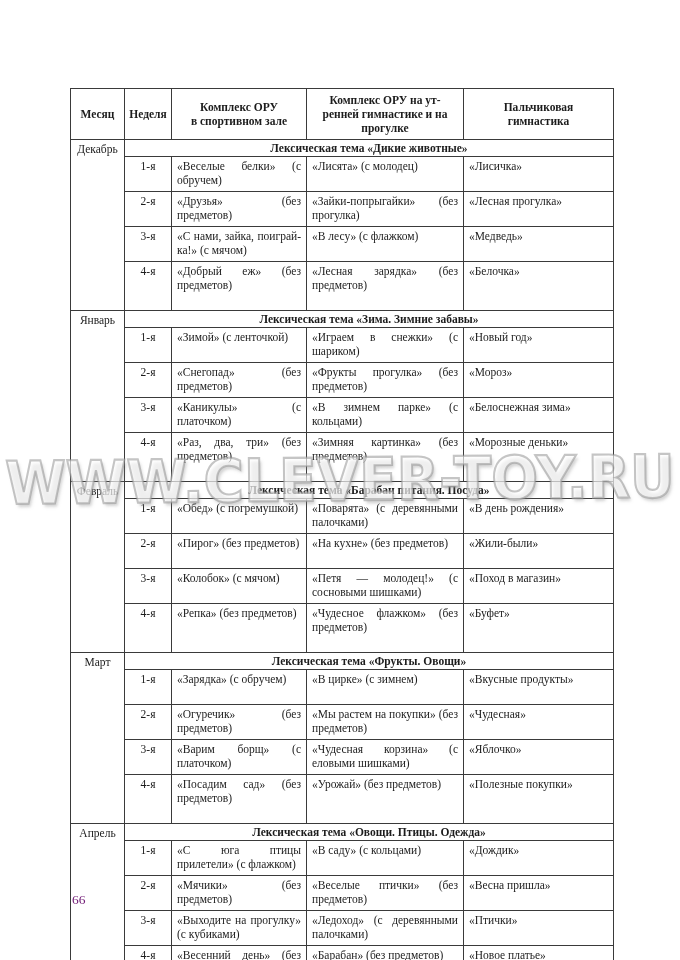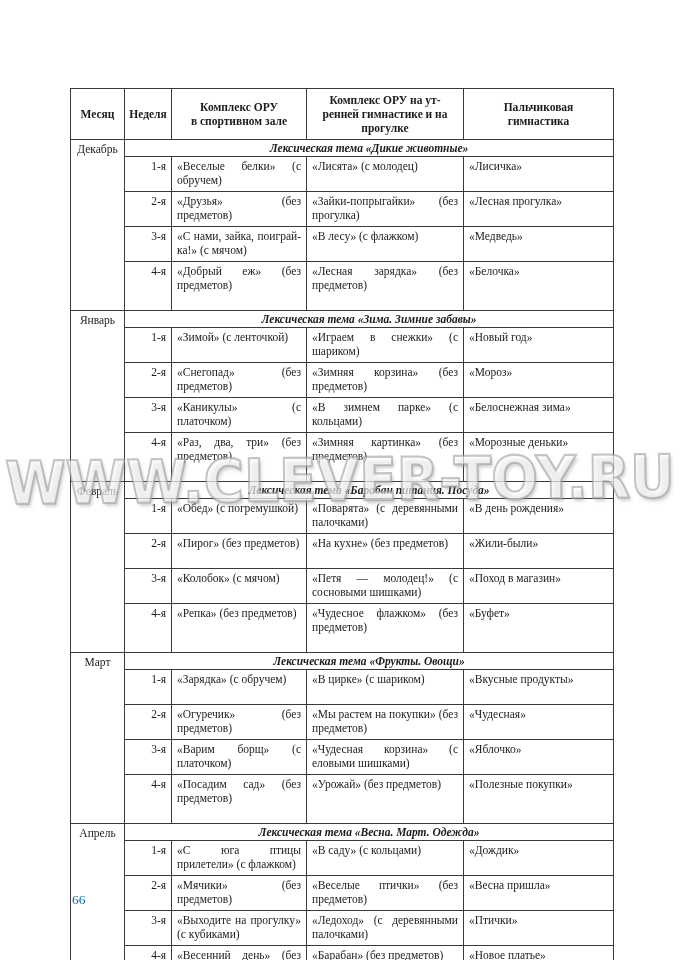--- a/index.html
+++ b/index.html
@@ -60,25 +60,24 @@
     white-space: pre-line;
   }
   td.month-cell {
     text-align: center;
     vertical-align: top;
     padding-top: 2px;
   }
   td.theme-cell {
     text-align: center;
     font-weight: bold;
-    font-style: italic;
     padding: 1px 4px;
   }
   td.week-cell {
-    text-align: right;
+    text-align: center;
   }
   td.gym-cell, td.morning-cell {
     text-align: justify;
     margin-left: 11px;
   }
   td.finger-cell {
     text-align: left;
     font-family: Liberation Serif, serif;
   }
   tr.week-row td { height: 30px; }
@@ -99,21 +98,21 @@
     text-shadow: 2px 3px 3px rgba(130, 130, 130, 0.35);
     transform: rotate(-0.6deg) scaleY(1.08);
     pointer-events: none;
     z-index: 5;
   }
   .page-number {
     position: absolute;
     top: 892px;
     left: 72px;
     font-size: 13.5px;
-    color: #0369a1;
+    color: #701a75;
   }
 </style>
 </head>
 <body>
 
 <div class="page">
 
 
   <table class="schedule">
     <colgroup>
@@ -173,21 +172,21 @@
       </tr>
       <tr class="week-row">
         <td class="week-cell">1-я</td>
         <td class="gym-cell">«Зимой» (с ленточкой)</td>
         <td class="morning-cell">«Играем в снежки» (с шариком)</td>
         <td class="finger-cell">«Новый год»</td>
       </tr>
       <tr class="week-row">
         <td class="week-cell">2-я</td>
         <td class="gym-cell">«Снегопад» (без предметов)</td>
-        <td class="morning-cell">«Зимняя корзина» (без предметов)</td>
+        <td class="morning-cell">«Фрукты прогулка» (без предметов)</td>
         <td class="finger-cell">«Мороз»</td>
       </tr>
       <tr class="week-row">
         <td class="week-cell">3-я</td>
         <td class="gym-cell">«Каникулы» (с платочком)</td>
         <td class="morning-cell">«В зимнем парке» (с кольцами)</td>
         <td class="finger-cell">«Белоснежная зима»</td>
       </tr>
       <tr class="week-row tall">
         <td class="week-cell">4-я</td>
@@ -225,21 +224,21 @@
         <td class="finger-cell">«Буфет»</td>
       </tr>
 
       <tr class="theme-row">
         <td class="month-cell" rowspan="5">Март</td>
         <td class="theme-cell" colspan="4">Лексическая тема «Фрукты. Овощи»</td>
       </tr>
       <tr class="week-row">
         <td class="week-cell">1-я</td>
         <td class="gym-cell">«Зарядка» (с обручем)</td>
-        <td class="morning-cell">«В цирке» (с шариком)</td>
+        <td class="morning-cell">«В цирке» (с зимнем)</td>
         <td class="finger-cell">«Вкусные продукты»</td>
       </tr>
       <tr class="week-row">
         <td class="week-cell">2-я</td>
         <td class="gym-cell">«Огуречик» (без предметов)</td>
         <td class="morning-cell">«Мы растем на покупки» (без предметов)</td>
         <td class="finger-cell">«Чудесная»</td>
       </tr>
       <tr class="week-row">
         <td class="week-cell">3-я</td>
@@ -249,21 +248,21 @@
       </tr>
       <tr class="week-row tall">
         <td class="week-cell">4-я</td>
         <td class="gym-cell">«Посадим сад» (без предметов)</td>
         <td class="morning-cell">«Урожай» (без предметов)</td>
         <td class="finger-cell">«Полезные покупки»</td>
       </tr>
 
       <tr class="theme-row">
         <td class="month-cell" rowspan="5">Апрель</td>
-        <td class="theme-cell" colspan="4">Лексическая тема «Весна. Март. Одежда»</td>
+        <td class="theme-cell" colspan="4">Лексическая тема «Овощи. Птицы. Одежда»</td>
       </tr>
       <tr class="week-row">
         <td class="week-cell">1-я</td>
         <td class="gym-cell">«С юга птицы прилетели» (с флажком)</td>
         <td class="morning-cell">«В саду» (с кольцами)</td>
         <td class="finger-cell">«Дождик»</td>
       </tr>
       <tr class="week-row">
         <td class="week-cell">2-я</td>
         <td class="gym-cell">«Мячики» (без предметов)</td>

